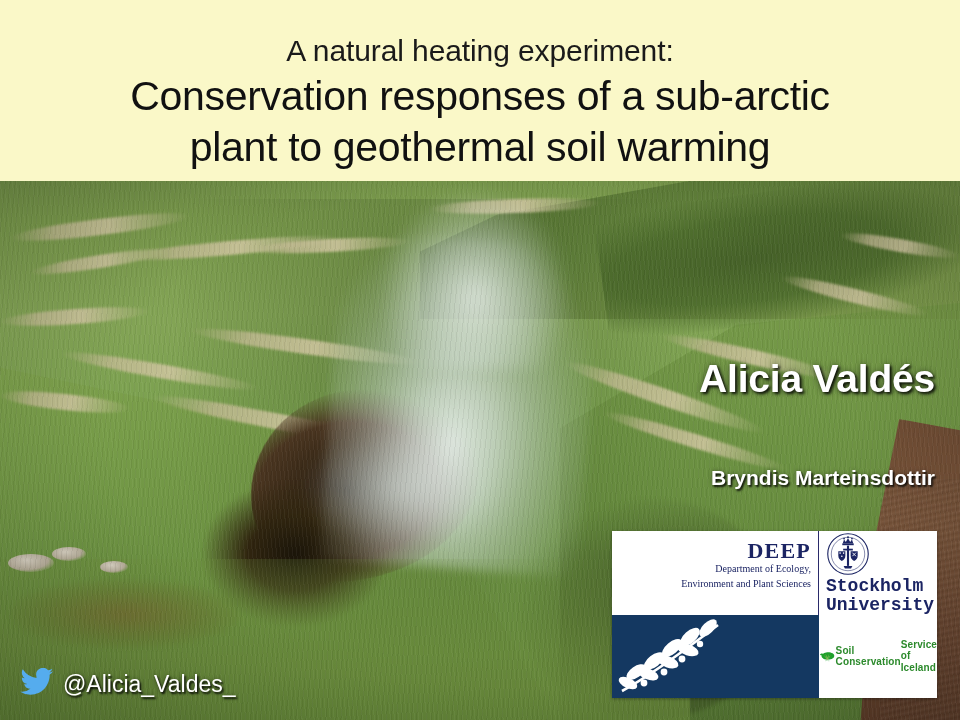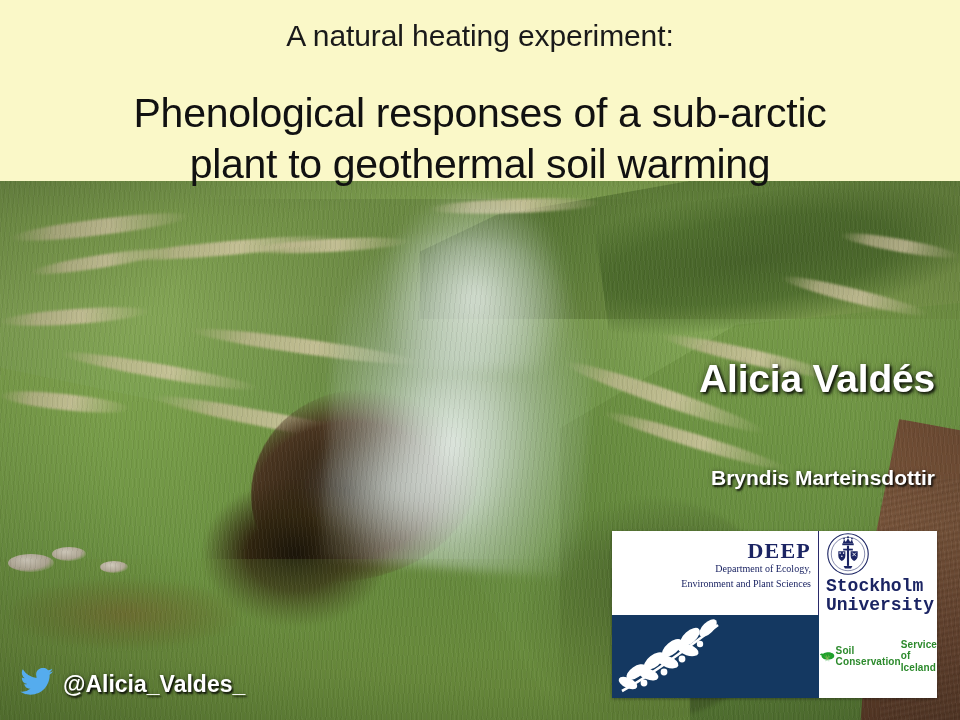--- a/index.html
+++ b/index.html
@@ -11,21 +11,21 @@
     overflow:hidden;
     background:#000;
   }
 
   
   .title-band{
     position:absolute;left:0;top:0;width:960px;height:181px;
     background:#FAF8C8;
     z-index:5;
     display:flex;flex-direction:column;align-items:center;justify-content:flex-start;
-    padding-top:18px;box-sizing:border-box;gap:32px;
+    padding-top:33px;box-sizing:border-box;
   }
   .title-sub{
     font-size:30px;line-height:36px;color:#1a1a1a;
     font-family:"Liberation Sans",sans-serif;
     letter-spacing:-0.1px;
     white-space:nowrap;
   }
   .title-main{
     font-size:41px;line-height:51px;color:#111;
     font-family:"Liberation Sans",sans-serif;
@@ -185,21 +185,21 @@
   }
   .author-2{top:433px;}
   .author-3{top:466px;}
 
   
   .twitter{
     position:absolute;left:20px;top:668px;z-index:20;
     display:flex;align-items:center;gap:9px;
   }
   .twitter-handle{
-    font-size:23px;font-weight:bold;color:#ffffff;
+    font-size:23px;font-weight:normal;color:#ffffff;
     font-family:"Liberation Sans",sans-serif;
     text-shadow:1.5px 1.5px 2px rgba(0,0,0,.85), 0 0 4px rgba(0,0,0,.45);
     white-space:nowrap;
   }
 
   
   .logo-panel{
     position:absolute;left:612px;top:531px;width:325px;height:167px;
     z-index:25;background:#ffffff;
     box-shadow:0 1px 3px rgba(0,0,0,.35);
@@ -302,21 +302,21 @@
     <div class="layer rock" style="left:52px;top:368px;width:34px;height:14px;"></div>
     <div class="layer rock" style="left:100px;top:382px;width:28px;height:12px;"></div>
 
     <div class="layer grass-tex"></div>
     <div class="layer vignette"></div>
   </div>
 
   <div class="title-band">
     <div class="title-sub">A natural heating experiment:</div>
     <div class="title-main">
-      <div>Phenological responses of a sub-arctic</div>
+      <div>Conservation responses of a sub-arctic</div>
       <div>plant to geothermal soil warming</div>
     </div>
   </div>
 
   <div class="author-main">Alicia Valdés</div>
   <div class="author-line author-3">Bryndis Marteinsdottir</div>
 
   <div class="twitter">
     <span>
       <svg width="34" height="28" viewBox="0 0 24 20" aria-hidden="true">

